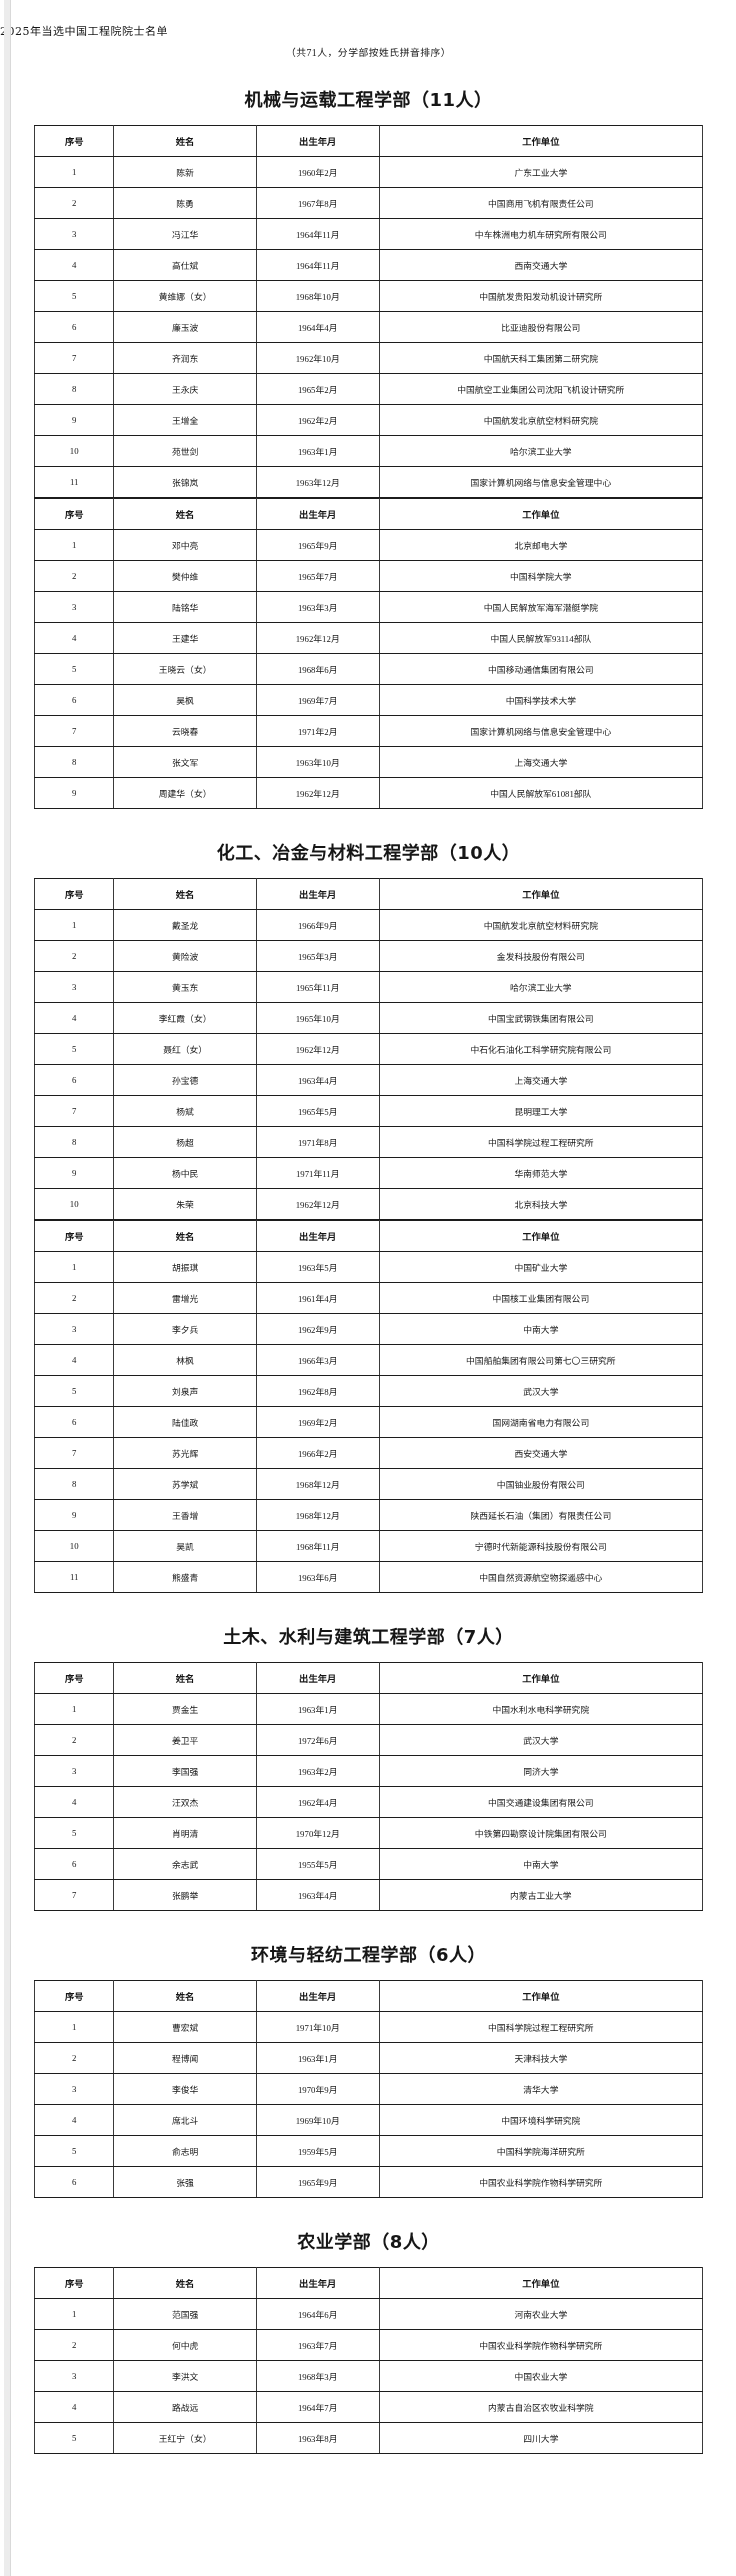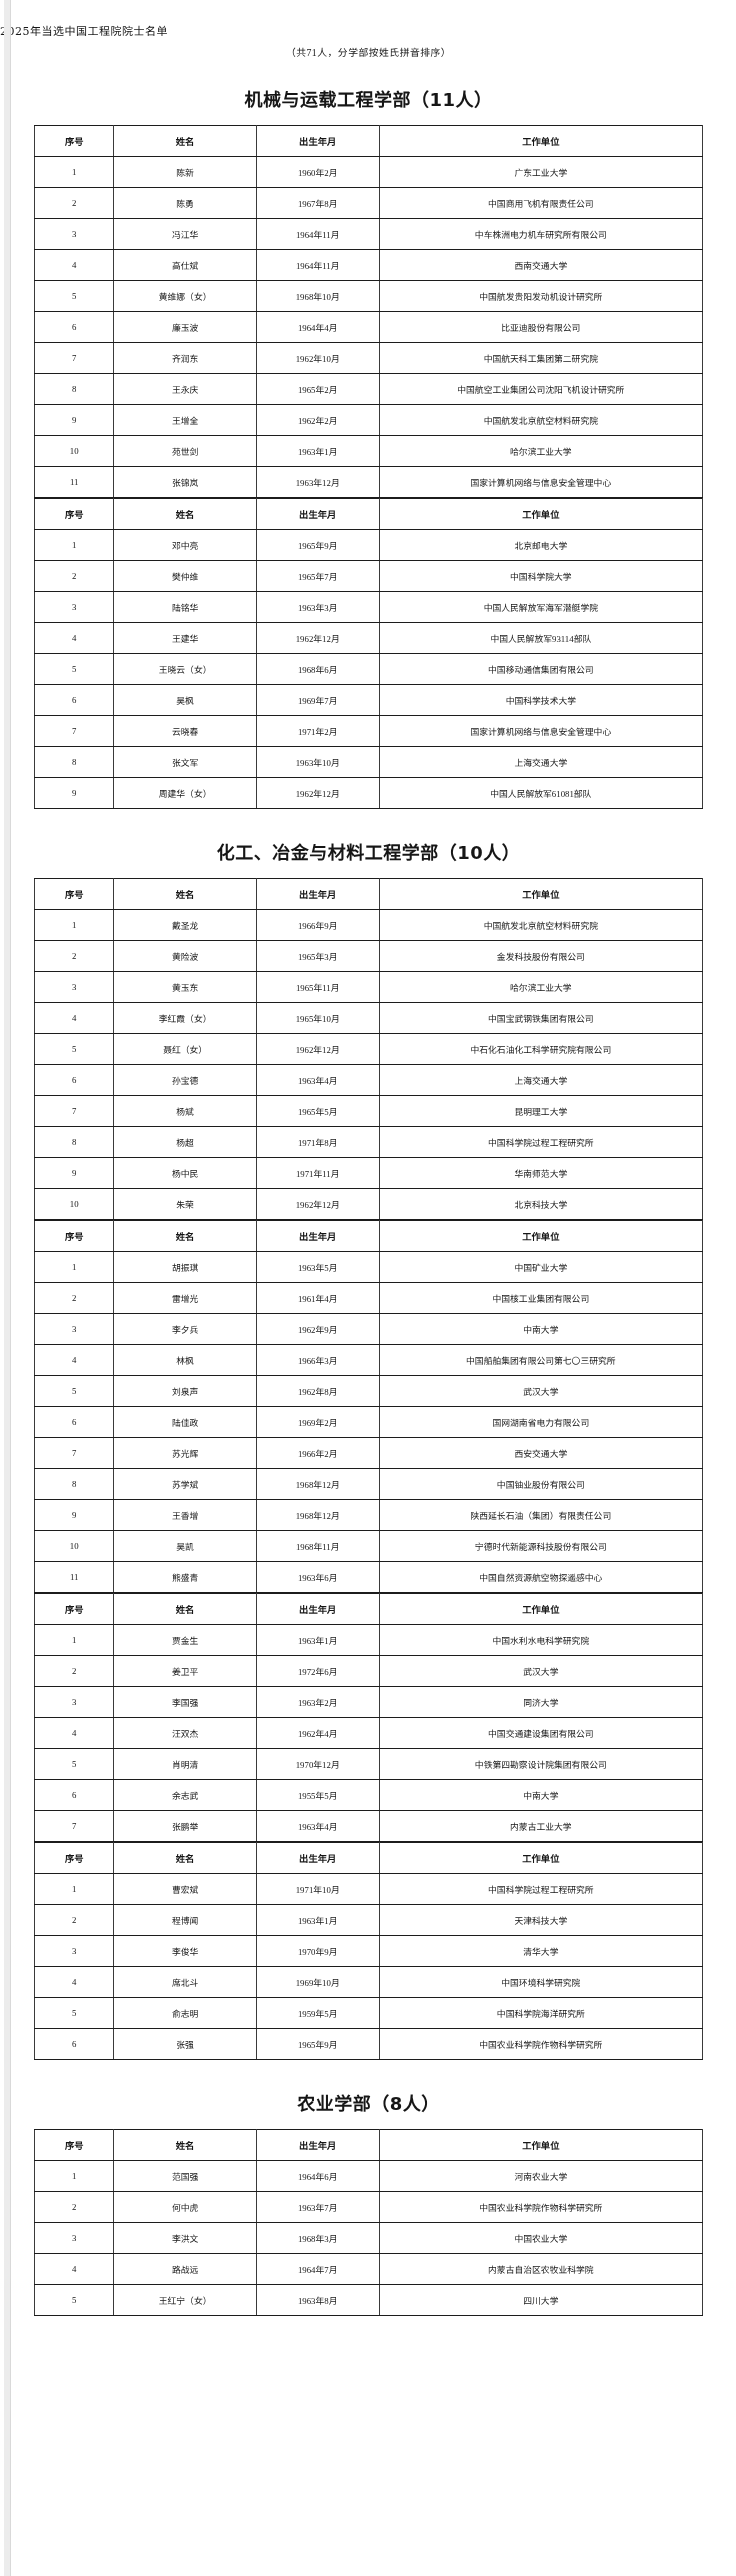--- a/index.html
+++ b/index.html
@@ -414,20 +414,21 @@
               <td>11</td>
               <td>熊盛青</td>
               <td>1963年6月</td>
               <td>中国自然资源航空物探遥感中心</td>
             </tr>
           </tbody>
     </table>
   </div>
 
   <div class="section">
+    <div class="section-heading">土木、水利与建筑工程学部（7人）</div>
     <table class="roster">
       <colgroup>
         <col class="c-seq">
             <col class="c-name">
             <col class="c-birth">
             <col class="c-unit">
       </colgroup>
       <thead>
         <tr>
               <th>序号</th>
@@ -477,20 +478,21 @@
               <td>7</td>
               <td>张鹏举</td>
               <td>1963年4月</td>
               <td>内蒙古工业大学</td>
             </tr>
           </tbody>
     </table>
   </div>
 
   <div class="section">
+    <div class="section-heading">环境与轻纺工程学部（6人）</div>
     <table class="roster">
       <colgroup>
         <col class="c-seq">
             <col class="c-name">
             <col class="c-birth">
             <col class="c-unit">
       </colgroup>
       <thead>
         <tr>
               <th>序号</th>

